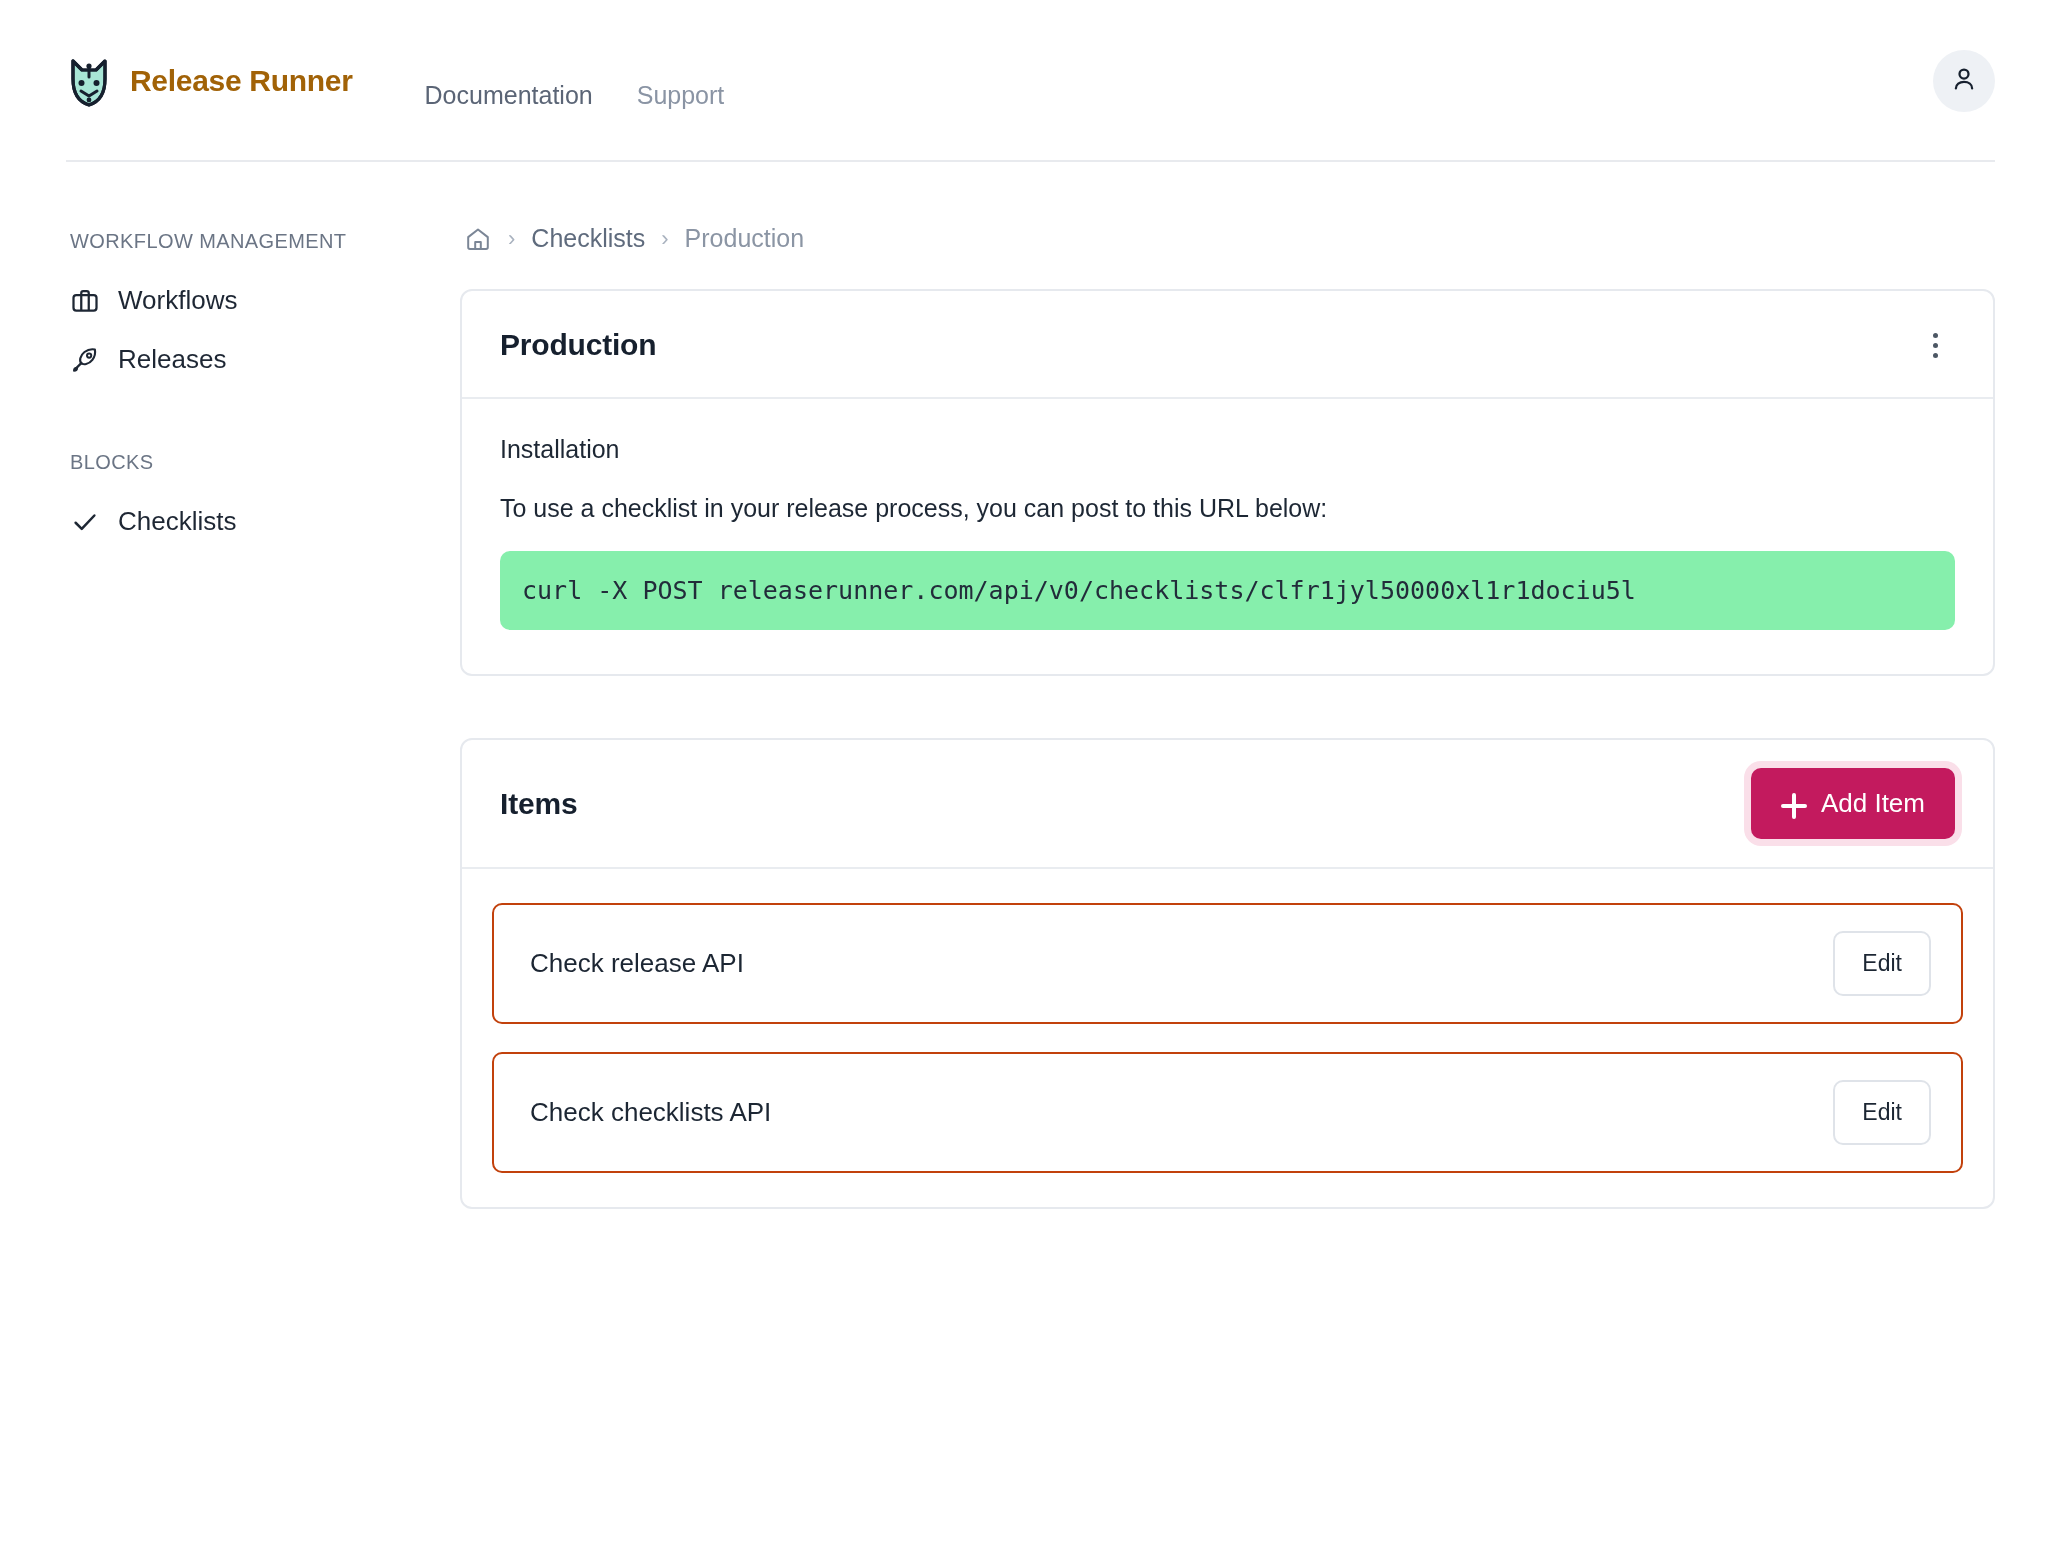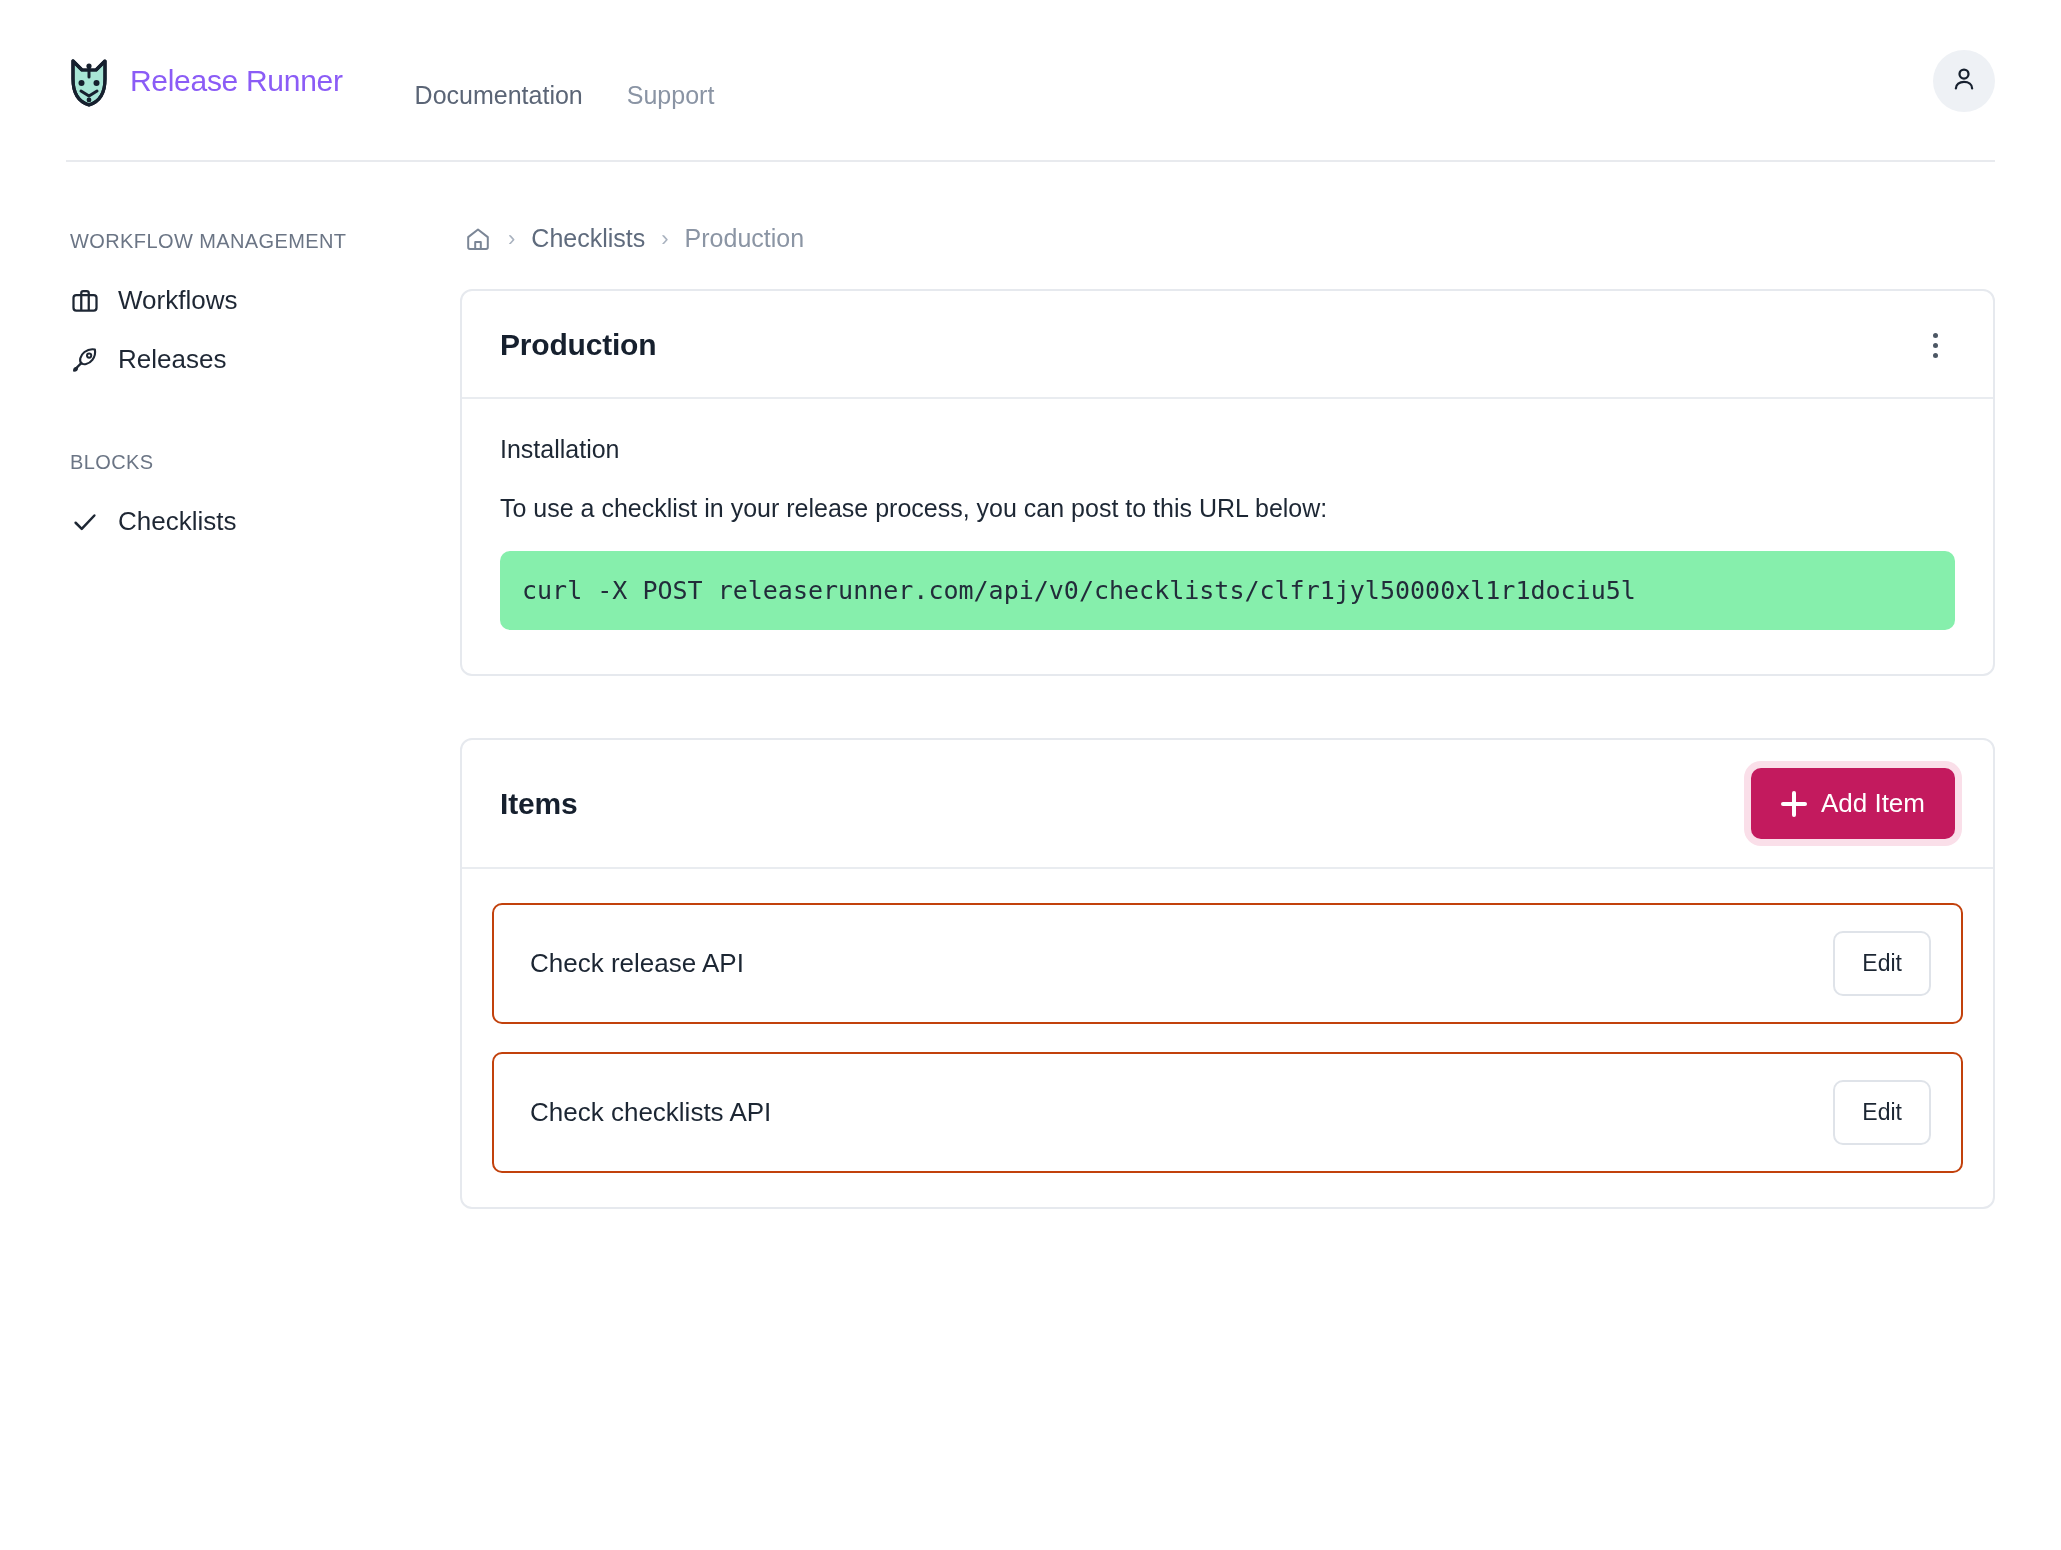--- a/index.html
+++ b/index.html
@@ -37,23 +37,23 @@
   }
   .brand {
     display: flex;
     align-items: center;
     gap: 18px;
     margin-right: 72px;
   }
   .brand-logo { width: 46px; height: 52px; display: block; flex: none; }
   .brand-name {
     font-size: 30px;
-    font-weight: 400;
+    font-weight: 700;
     letter-spacing: -0.3px;
-    color: #8b5cf6;
+    color: #a16207;
     white-space: nowrap;
   }
   .nav-links {
     display: flex;
     align-items: center;
     gap: 44px;
     margin-top: 28px;
   }
   .nav-link {
     font-size: 25px;
@@ -195,21 +195,21 @@
   }
   .items-title {
     font-size: 30px;
     font-weight: 700;
     color: #16202e;
     letter-spacing: -0.2px;
     padding-left: 8px;
   }
   .btn-primary {
     display: inline-flex;
-    align-items: center;
+    align-items: flex-end;
     gap: 14px;
     background: #c31a5e;
     color: #ffffff;
     font-size: 26px;
     font-family: inherit;
     border: none;
     border-radius: 10px;
     padding: 20px 30px;
     cursor: pointer;
     box-shadow: 0 0 0 7px #fadfe9;

